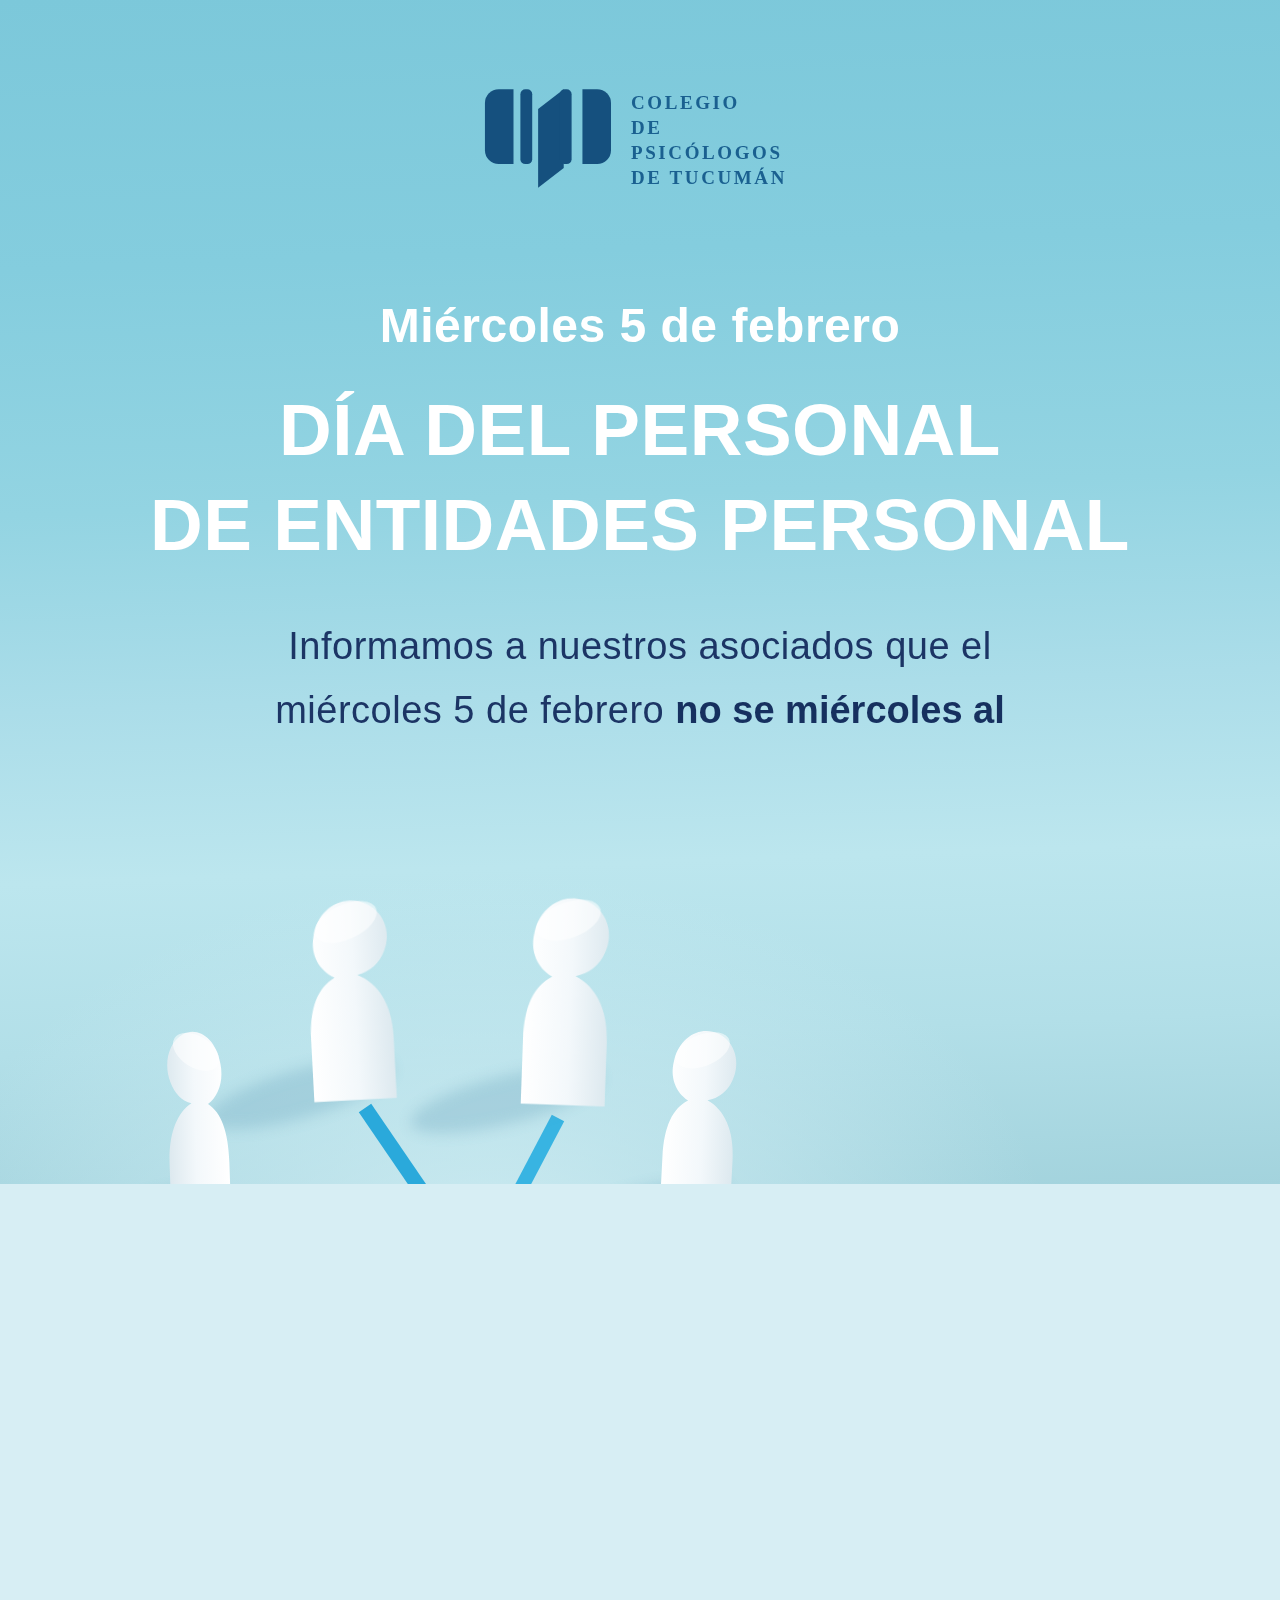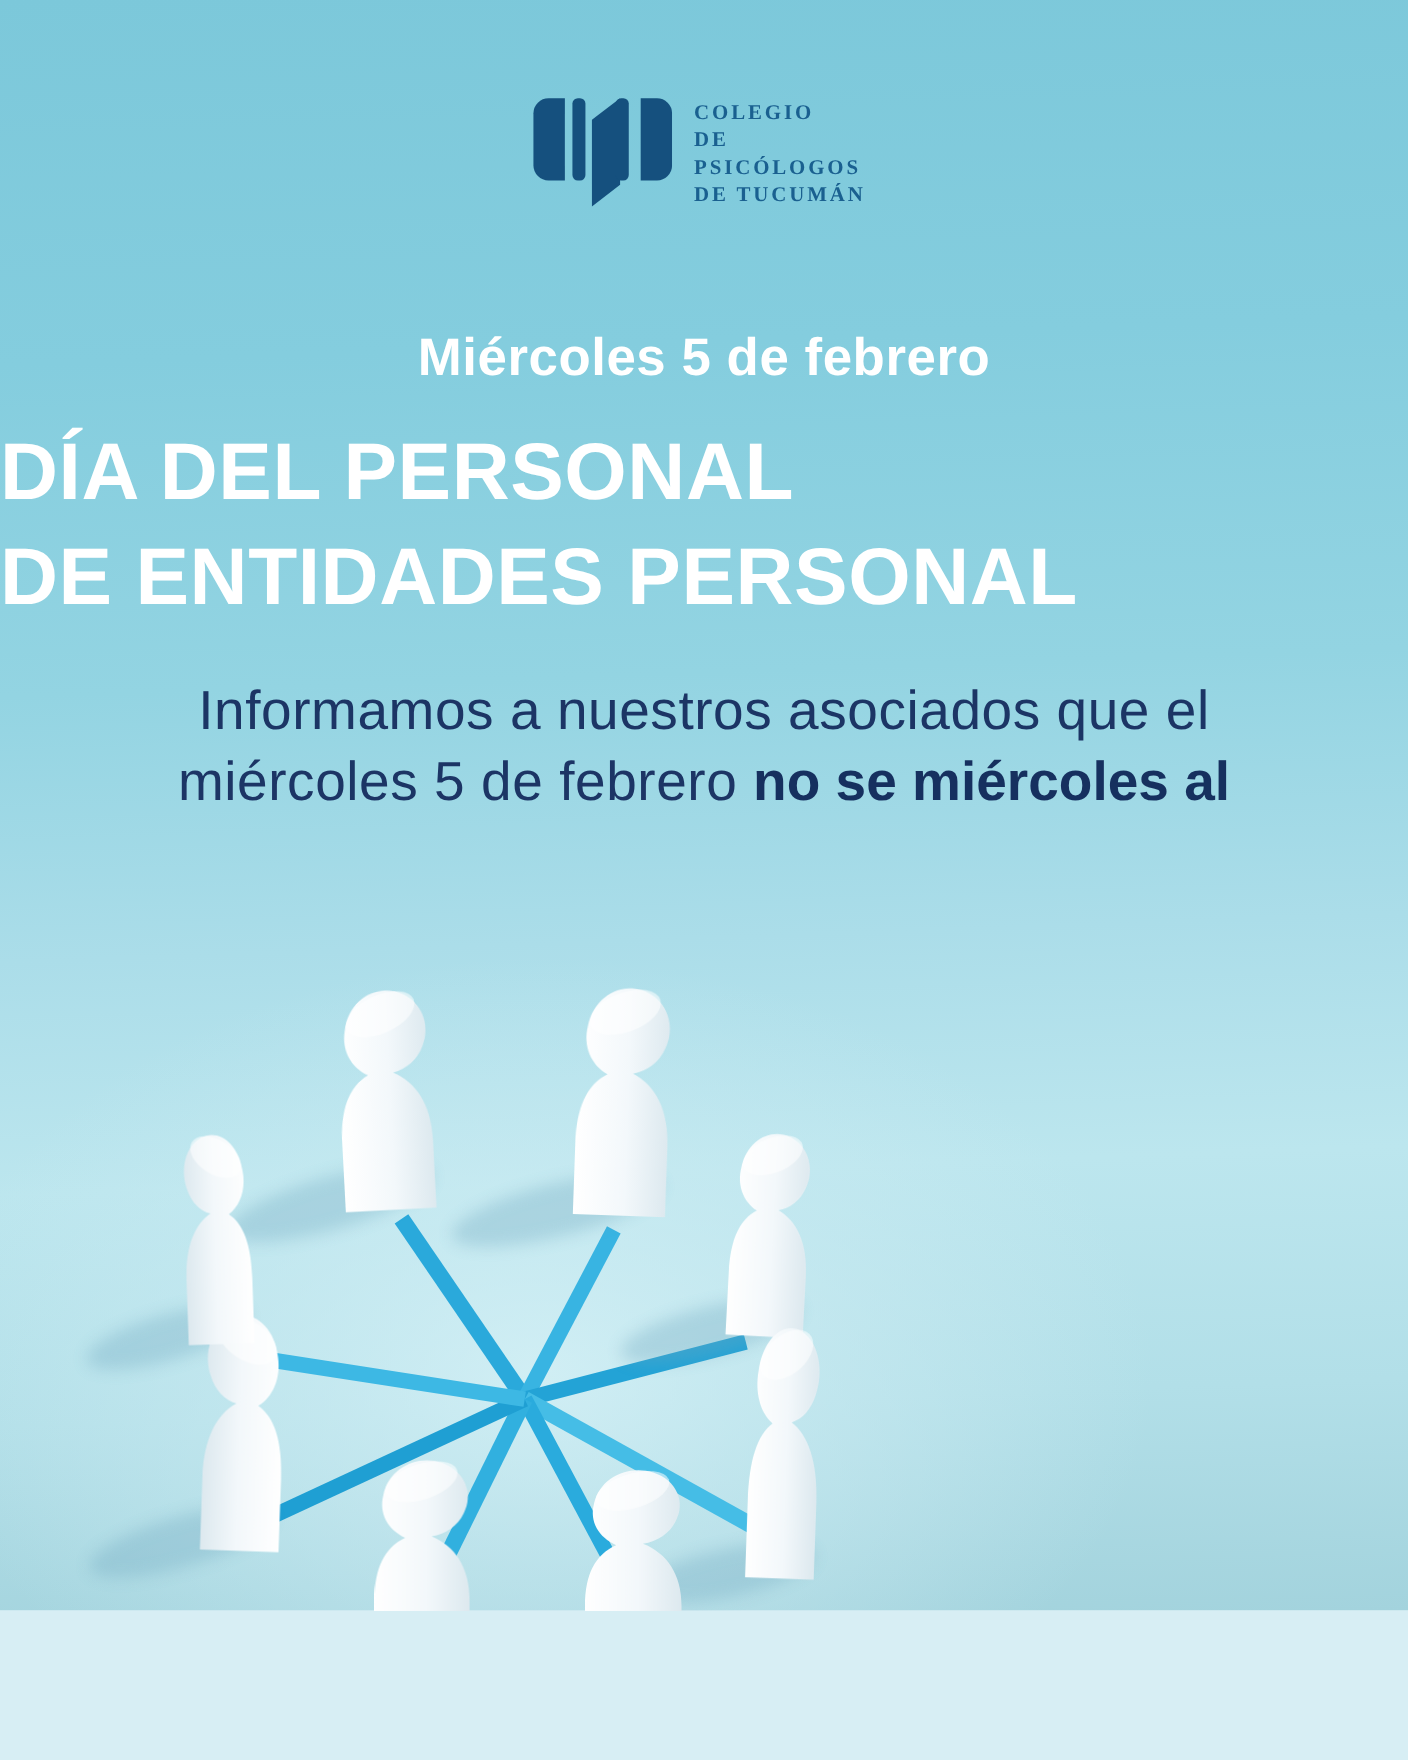--- a/index.html
+++ b/index.html
@@ -1,18 +1,18 @@
 <!DOCTYPE html>
 <html><head>
 <meta charset="utf-8">
 <style>
   html,body{margin:0;padding:0;background:#d7eef4;}
   .poster{
     position:relative;
-    width:1280px;height:1464px;
+    width:1280px;height:1184px;
     margin:0 auto;
     overflow:hidden;
     font-family:"Liberation Sans",sans-serif;
     background:linear-gradient(178deg,
       #7cc8da 0%,
       #84cdde 22%,
       #93d4e2 42%,
       #abdde9 58%,
       #bce6ee 72%,
       #b2dfe8 86%,
@@ -38,31 +38,32 @@
   
   .date-label{
     position:absolute;top:298px;left:0;right:0;
     text-align:center;
     color:#ffffff;
     font-size:48px;font-weight:700;
     letter-spacing:0.5px;
   }
   .main-title{
     position:absolute;top:382px;left:0;right:0;
+    text-align:center;
     color:#ffffff;
     font-size:73px;font-weight:800;
     line-height:95px;
     letter-spacing:0.5px;
   }
   .body-text{
     position:absolute;top:614px;left:50%;transform:translateX(-50%);
     width:1020px;
     text-align:center;
     color:#1c3565;
-    font-size:50px;font-weight:300;
+    font-size:38px;font-weight:300;
     line-height:64px;
     letter-spacing:0.5px;
   }
   .body-text b{font-weight:800;color:#16305f;letter-spacing:0;}
   
   .illustration{
     position:absolute;left:0;top:790px;width:1280px;height:810px;
   }
 </style>
 </head>

